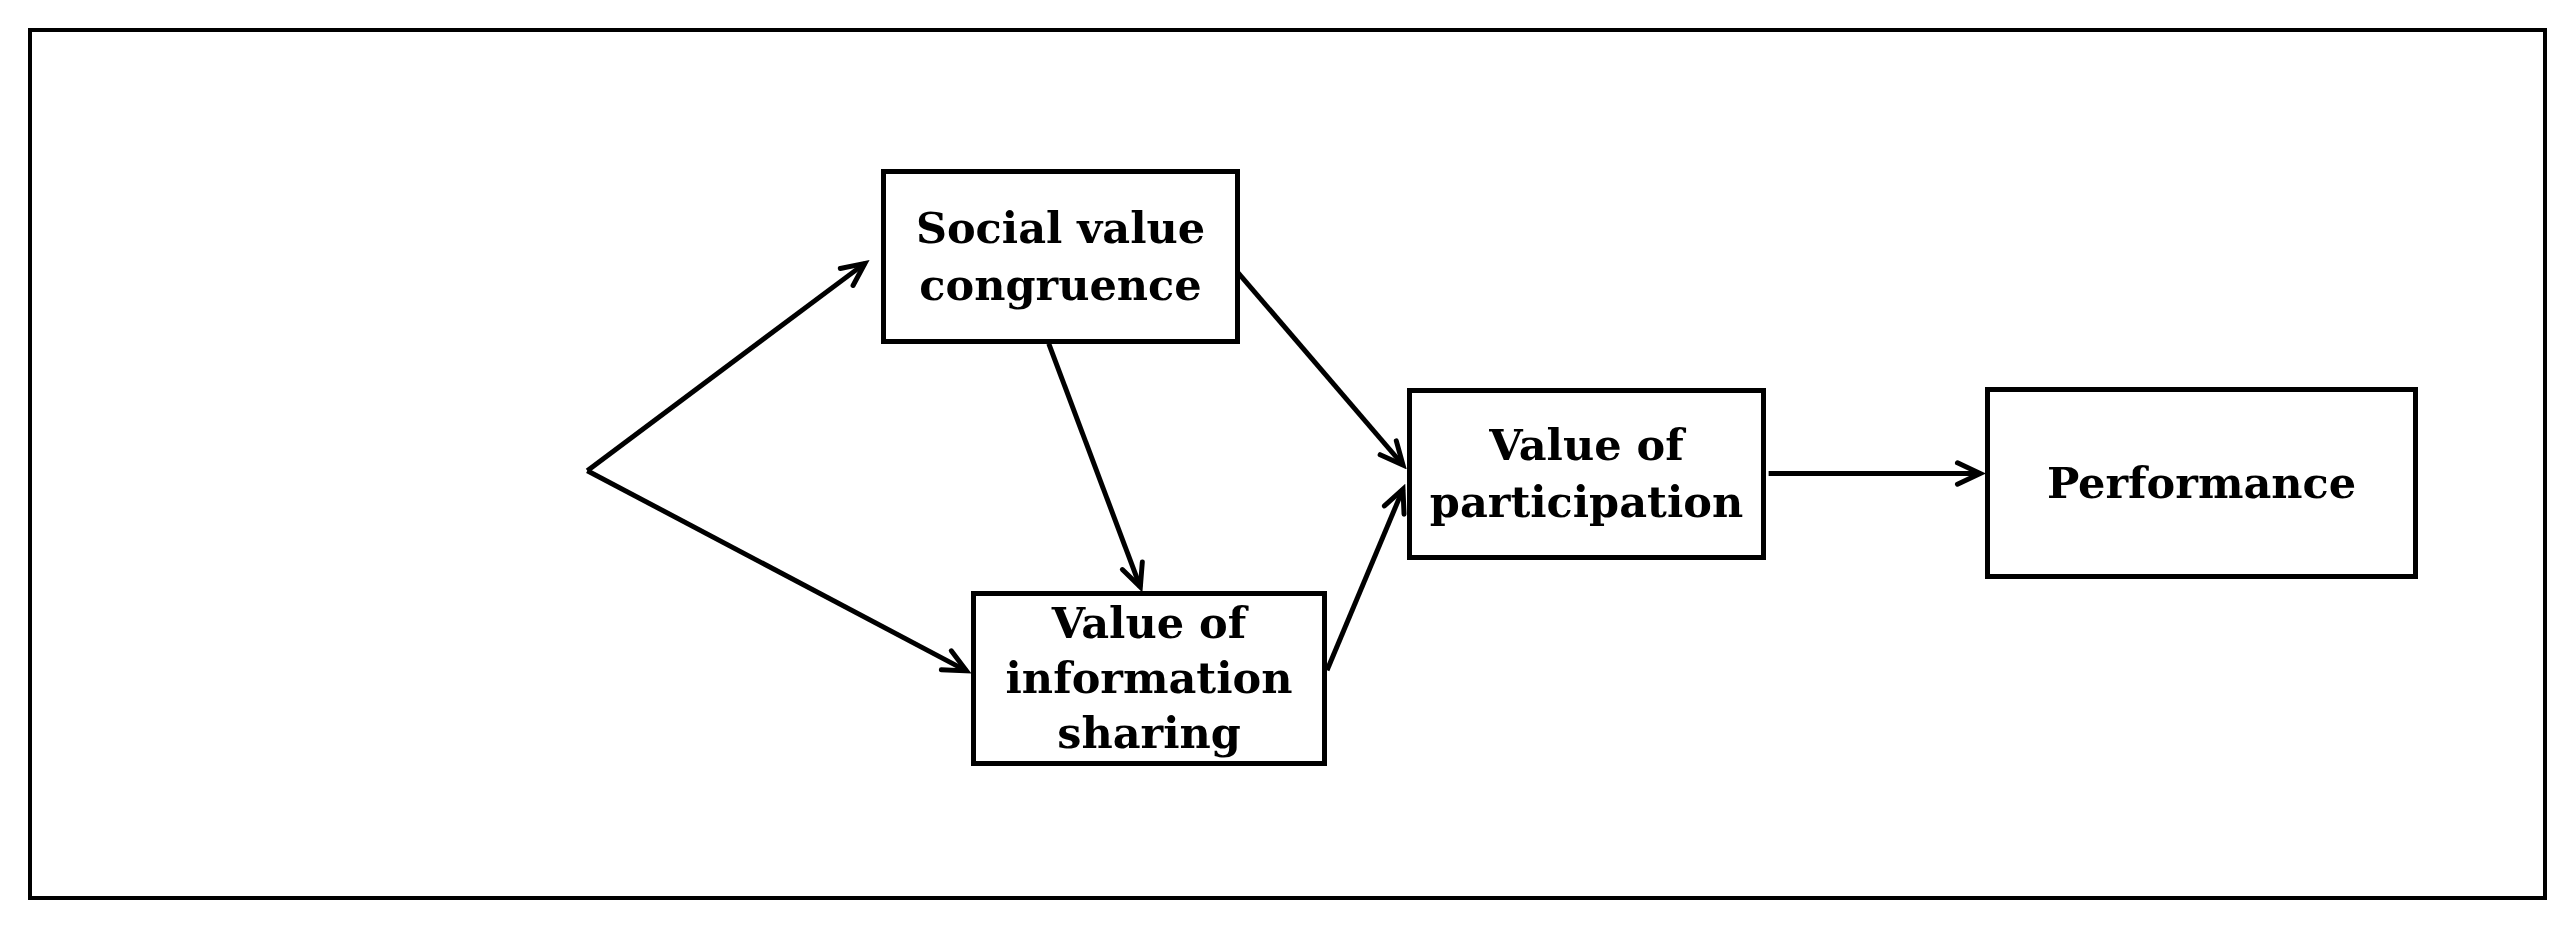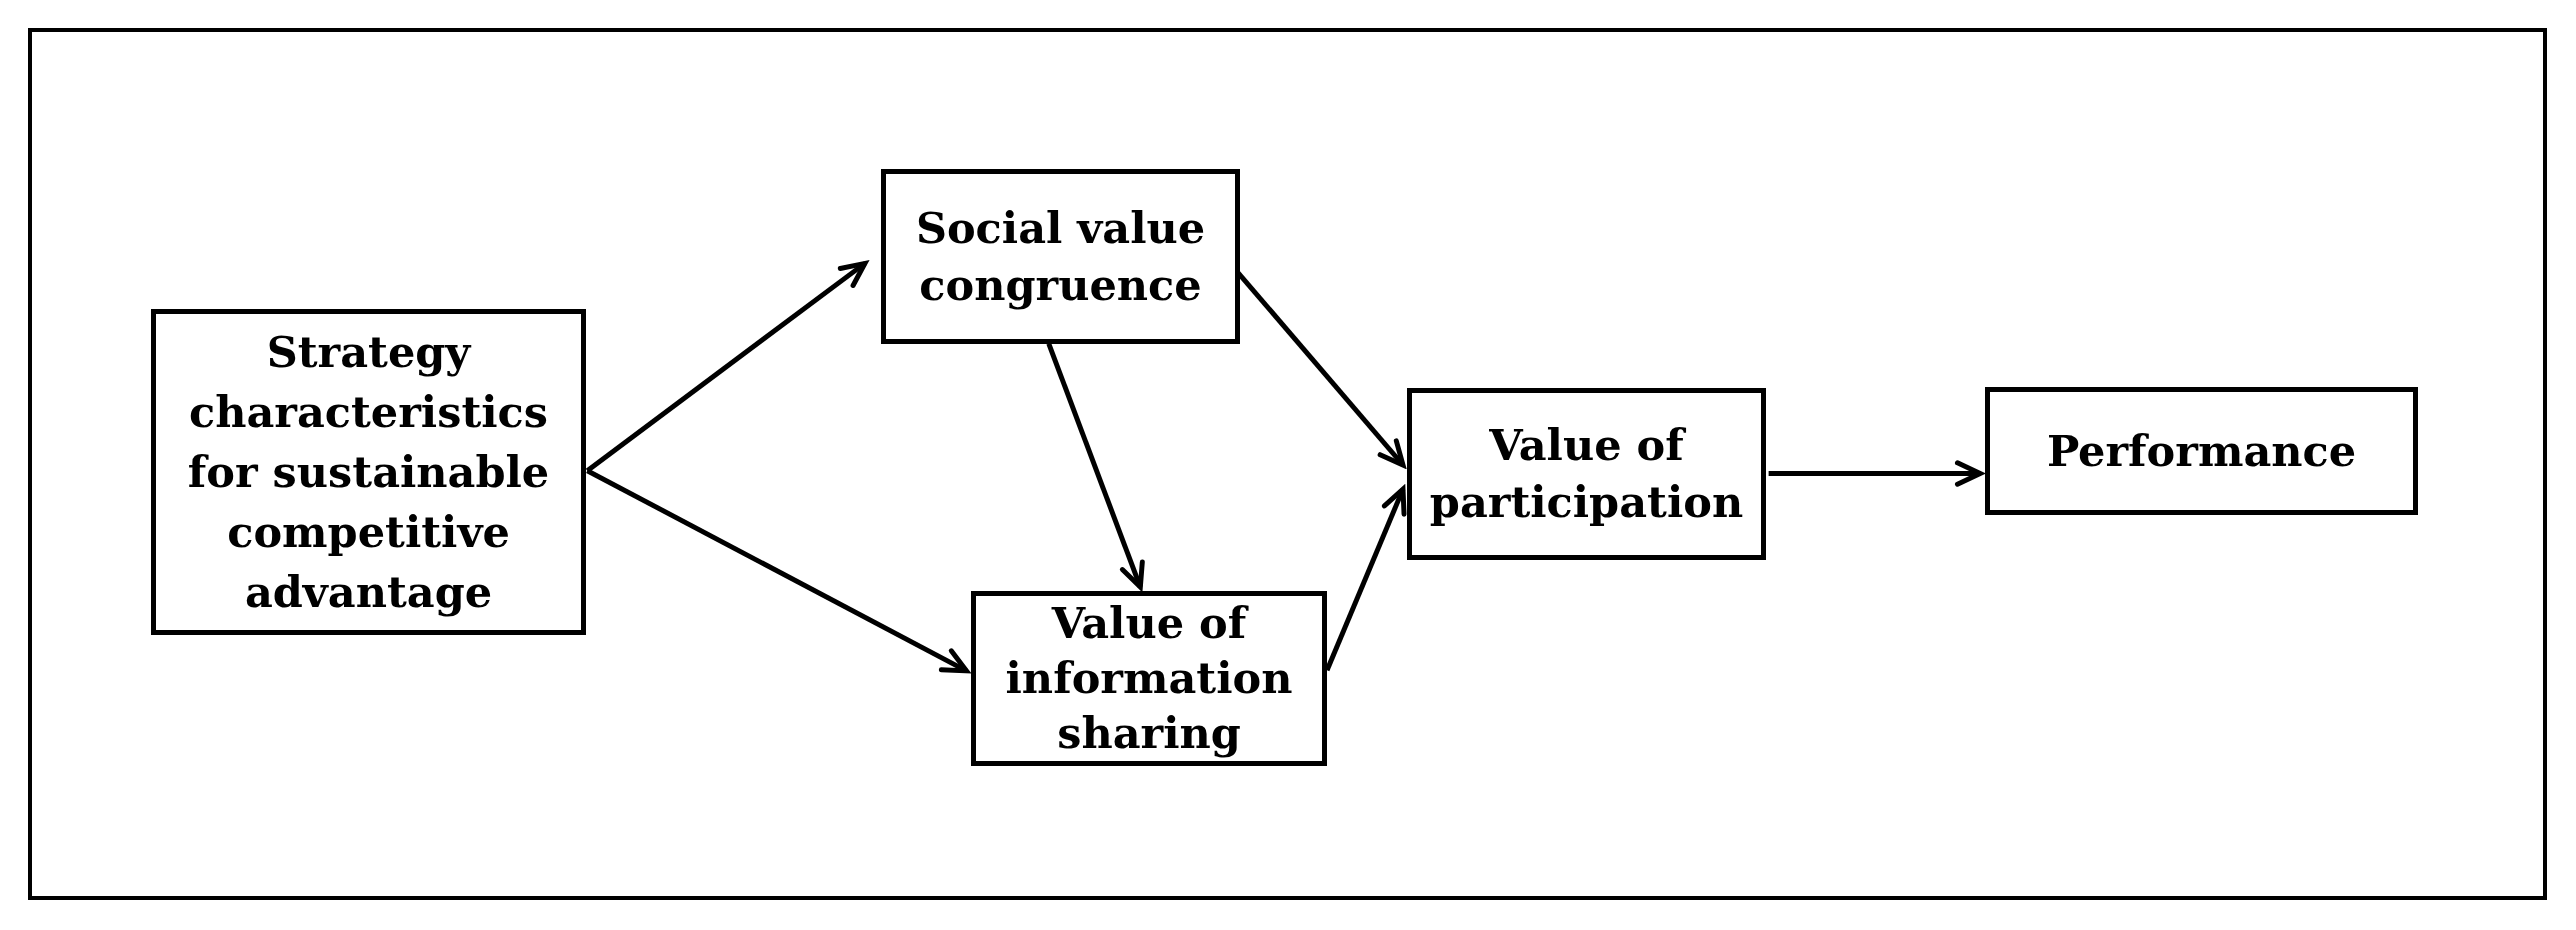--- a/index.html
+++ b/index.html
@@ -41,21 +41,21 @@
     z-index: 2;
   }
   .node .label {
     display: block;
     width: 100%;
   }
   #node-strategy      { left: 151px;  top: 309px; width: 435px; height: 326px; line-height: 60px; }
   #node-social        { left: 869px; top: 169px; width: 359px; height: 175px; line-height: 57px; margin-left: 12px; }
   #node-info          { left: 971px; top: 591px; width: 356px; height: 175px; line-height: 55px; }
   #node-participation { left: 1407px; top: 388px; width: 359px; height: 172px; line-height: 57px; }
-  #node-performance   { left: 1985px; top: 387px; width: 433px; height: 128px; line-height: 57px; }
+  #node-performance   { left: 1985px; top: 387px; width: 433px; height: 192px; line-height: 57px; }
   #edge-layer {
     position: absolute;
     left: 0;
     top: 0;
     width: 2576px;
     height: 930px;
     z-index: 1;
     pointer-events: none;
   }
 </style>
@@ -74,27 +74,20 @@
     <g id="edges">
         <line x1="827" y1="663" x2="1218" y2="371" stroke="#000000" stroke-width="7" marker-end="url(#arrowhead)"></line>
         <line x1="827" y1="663" x2="1361" y2="945" stroke="#000000" stroke-width="7" marker-end="url(#arrowhead)"></line>
         <line x1="1477" y1="484" x2="1606" y2="827" stroke="#000000" stroke-width="7" marker-end="url(#arrowhead)"></line>
         <line x1="1729" y1="367" x2="1976" y2="655" stroke="#000000" stroke-width="7" marker-end="url(#arrowhead)"></line>
         <line x1="1869" y1="944" x2="1976" y2="689" stroke="#000000" stroke-width="7" marker-end="url(#arrowhead)"></line>
         <line x1="2491" y1="667" x2="2789" y2="667" stroke="#000000" stroke-width="7" marker-end="url(#arrowhead)"></line>
       </g>
   </svg>
 
-  <div class="node" id="node-strategy">
-    <span class="label">Strategy
-characteristics
-for sustainable
-competitive
-advantage</span>
-  </div>
 
   <div class="node" id="node-social">
     <span class="label">Social value
 congruence</span>
   </div>
 
   <div class="node" id="node-info">
     <span class="label">Value of
 information
 sharing</span>

